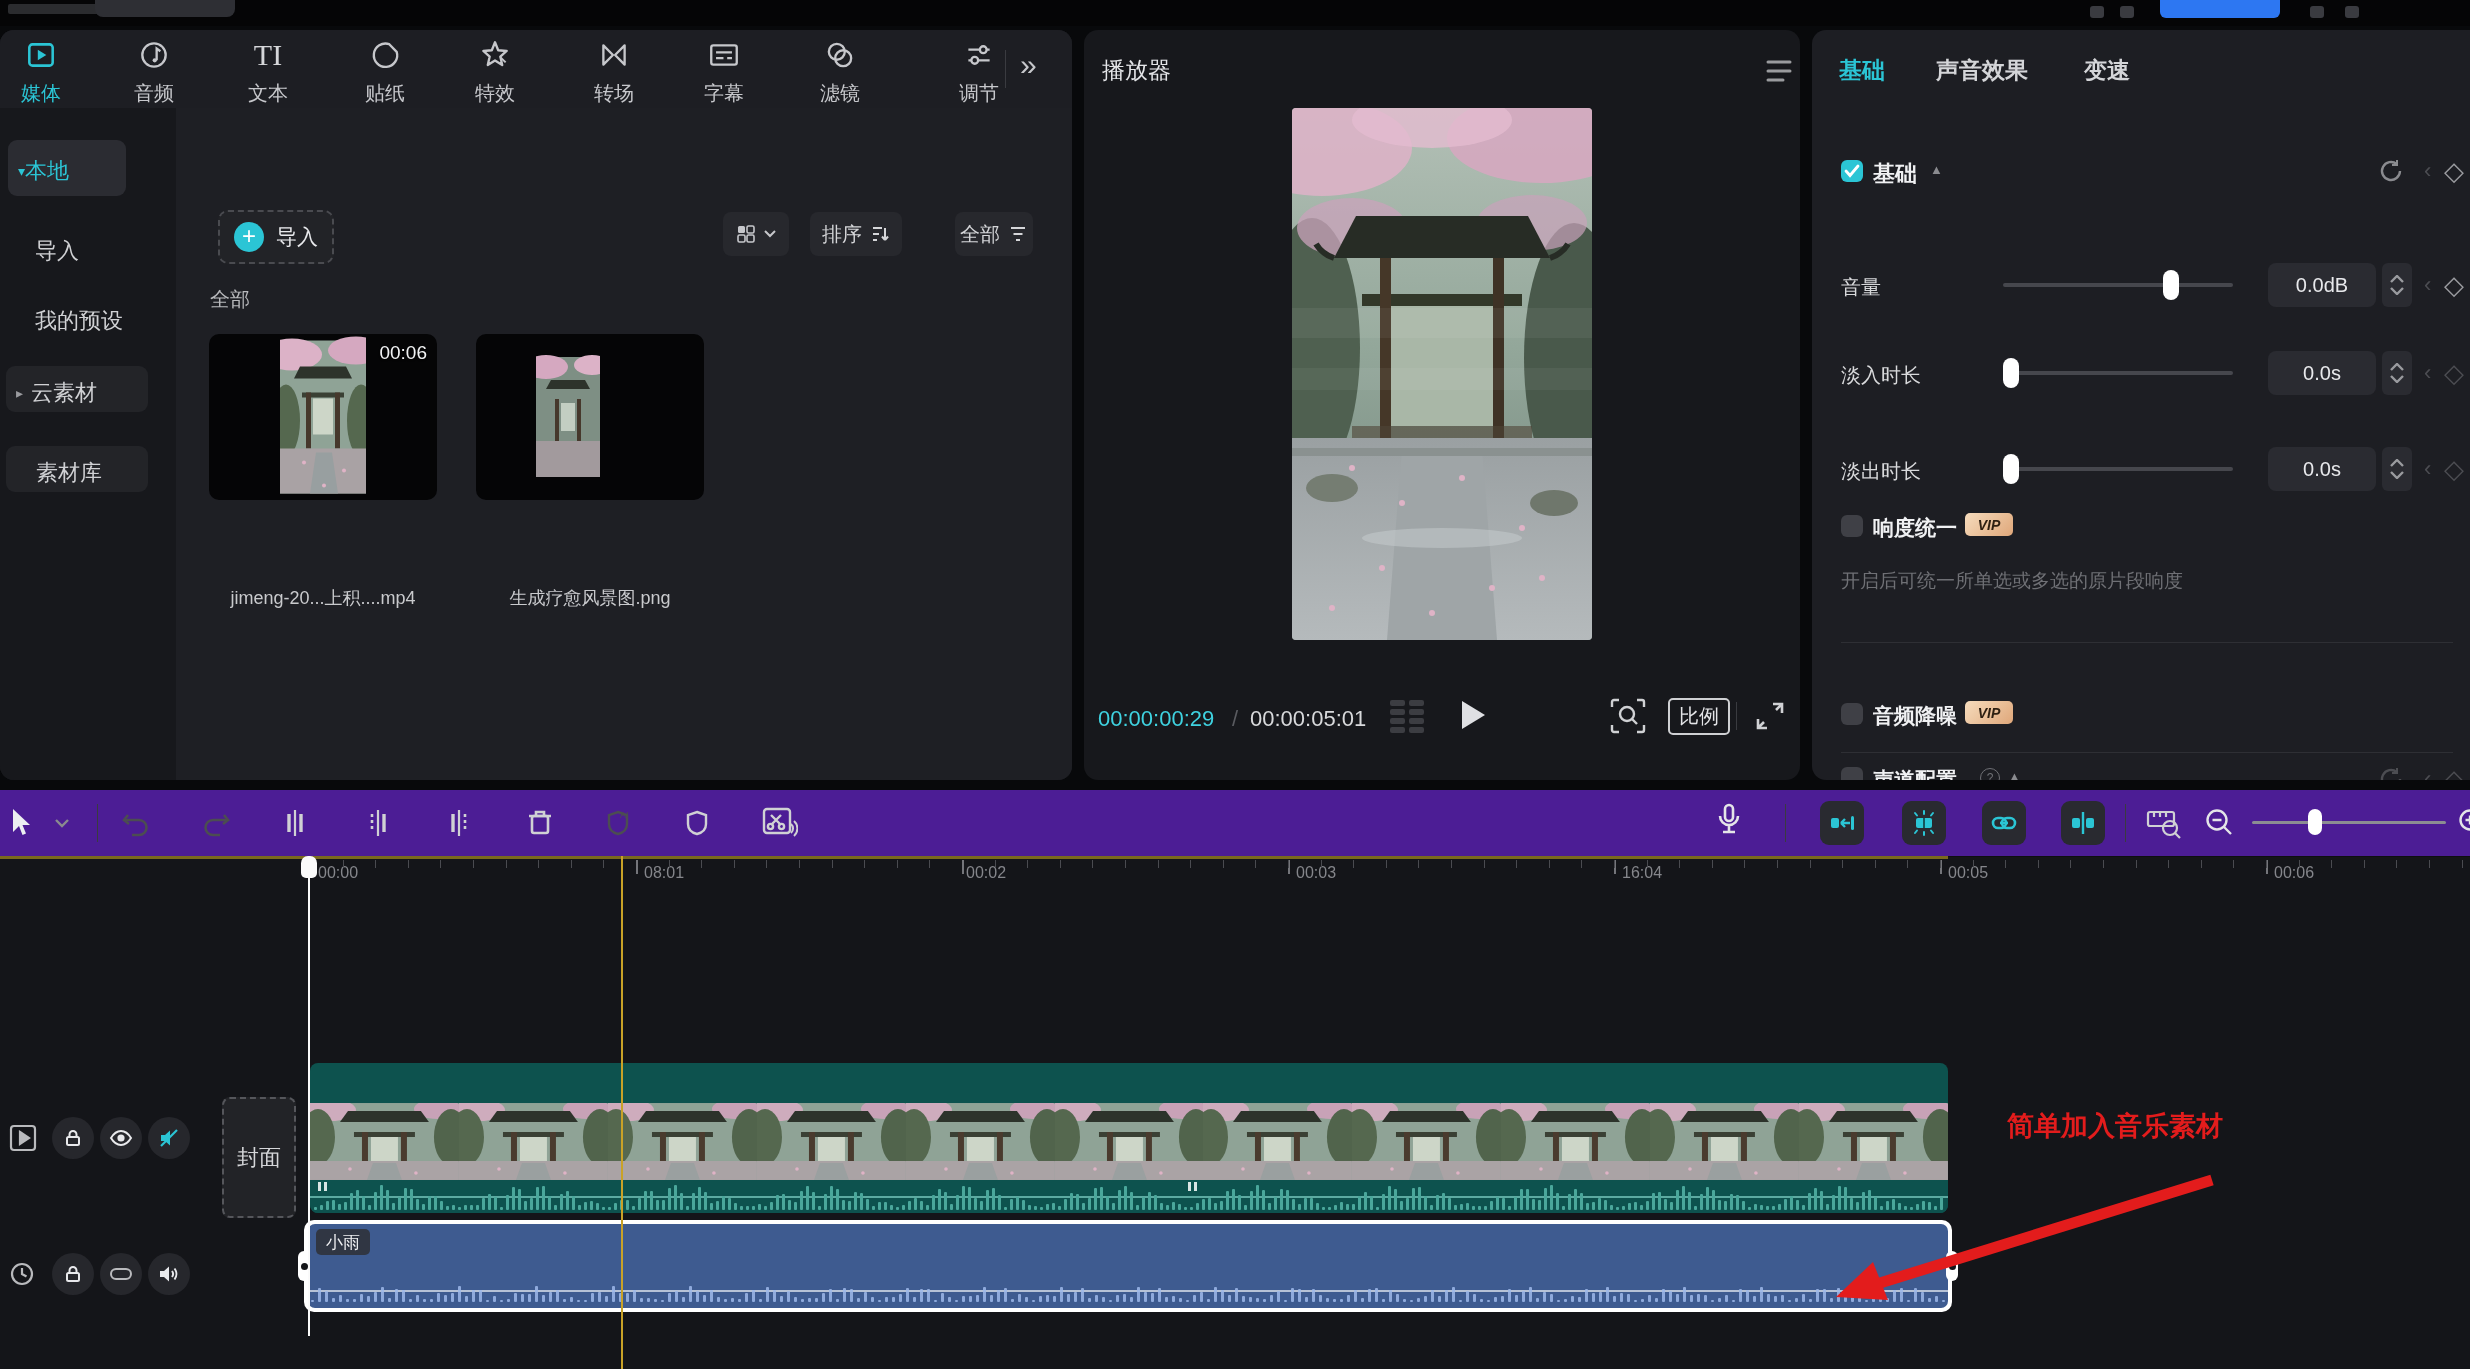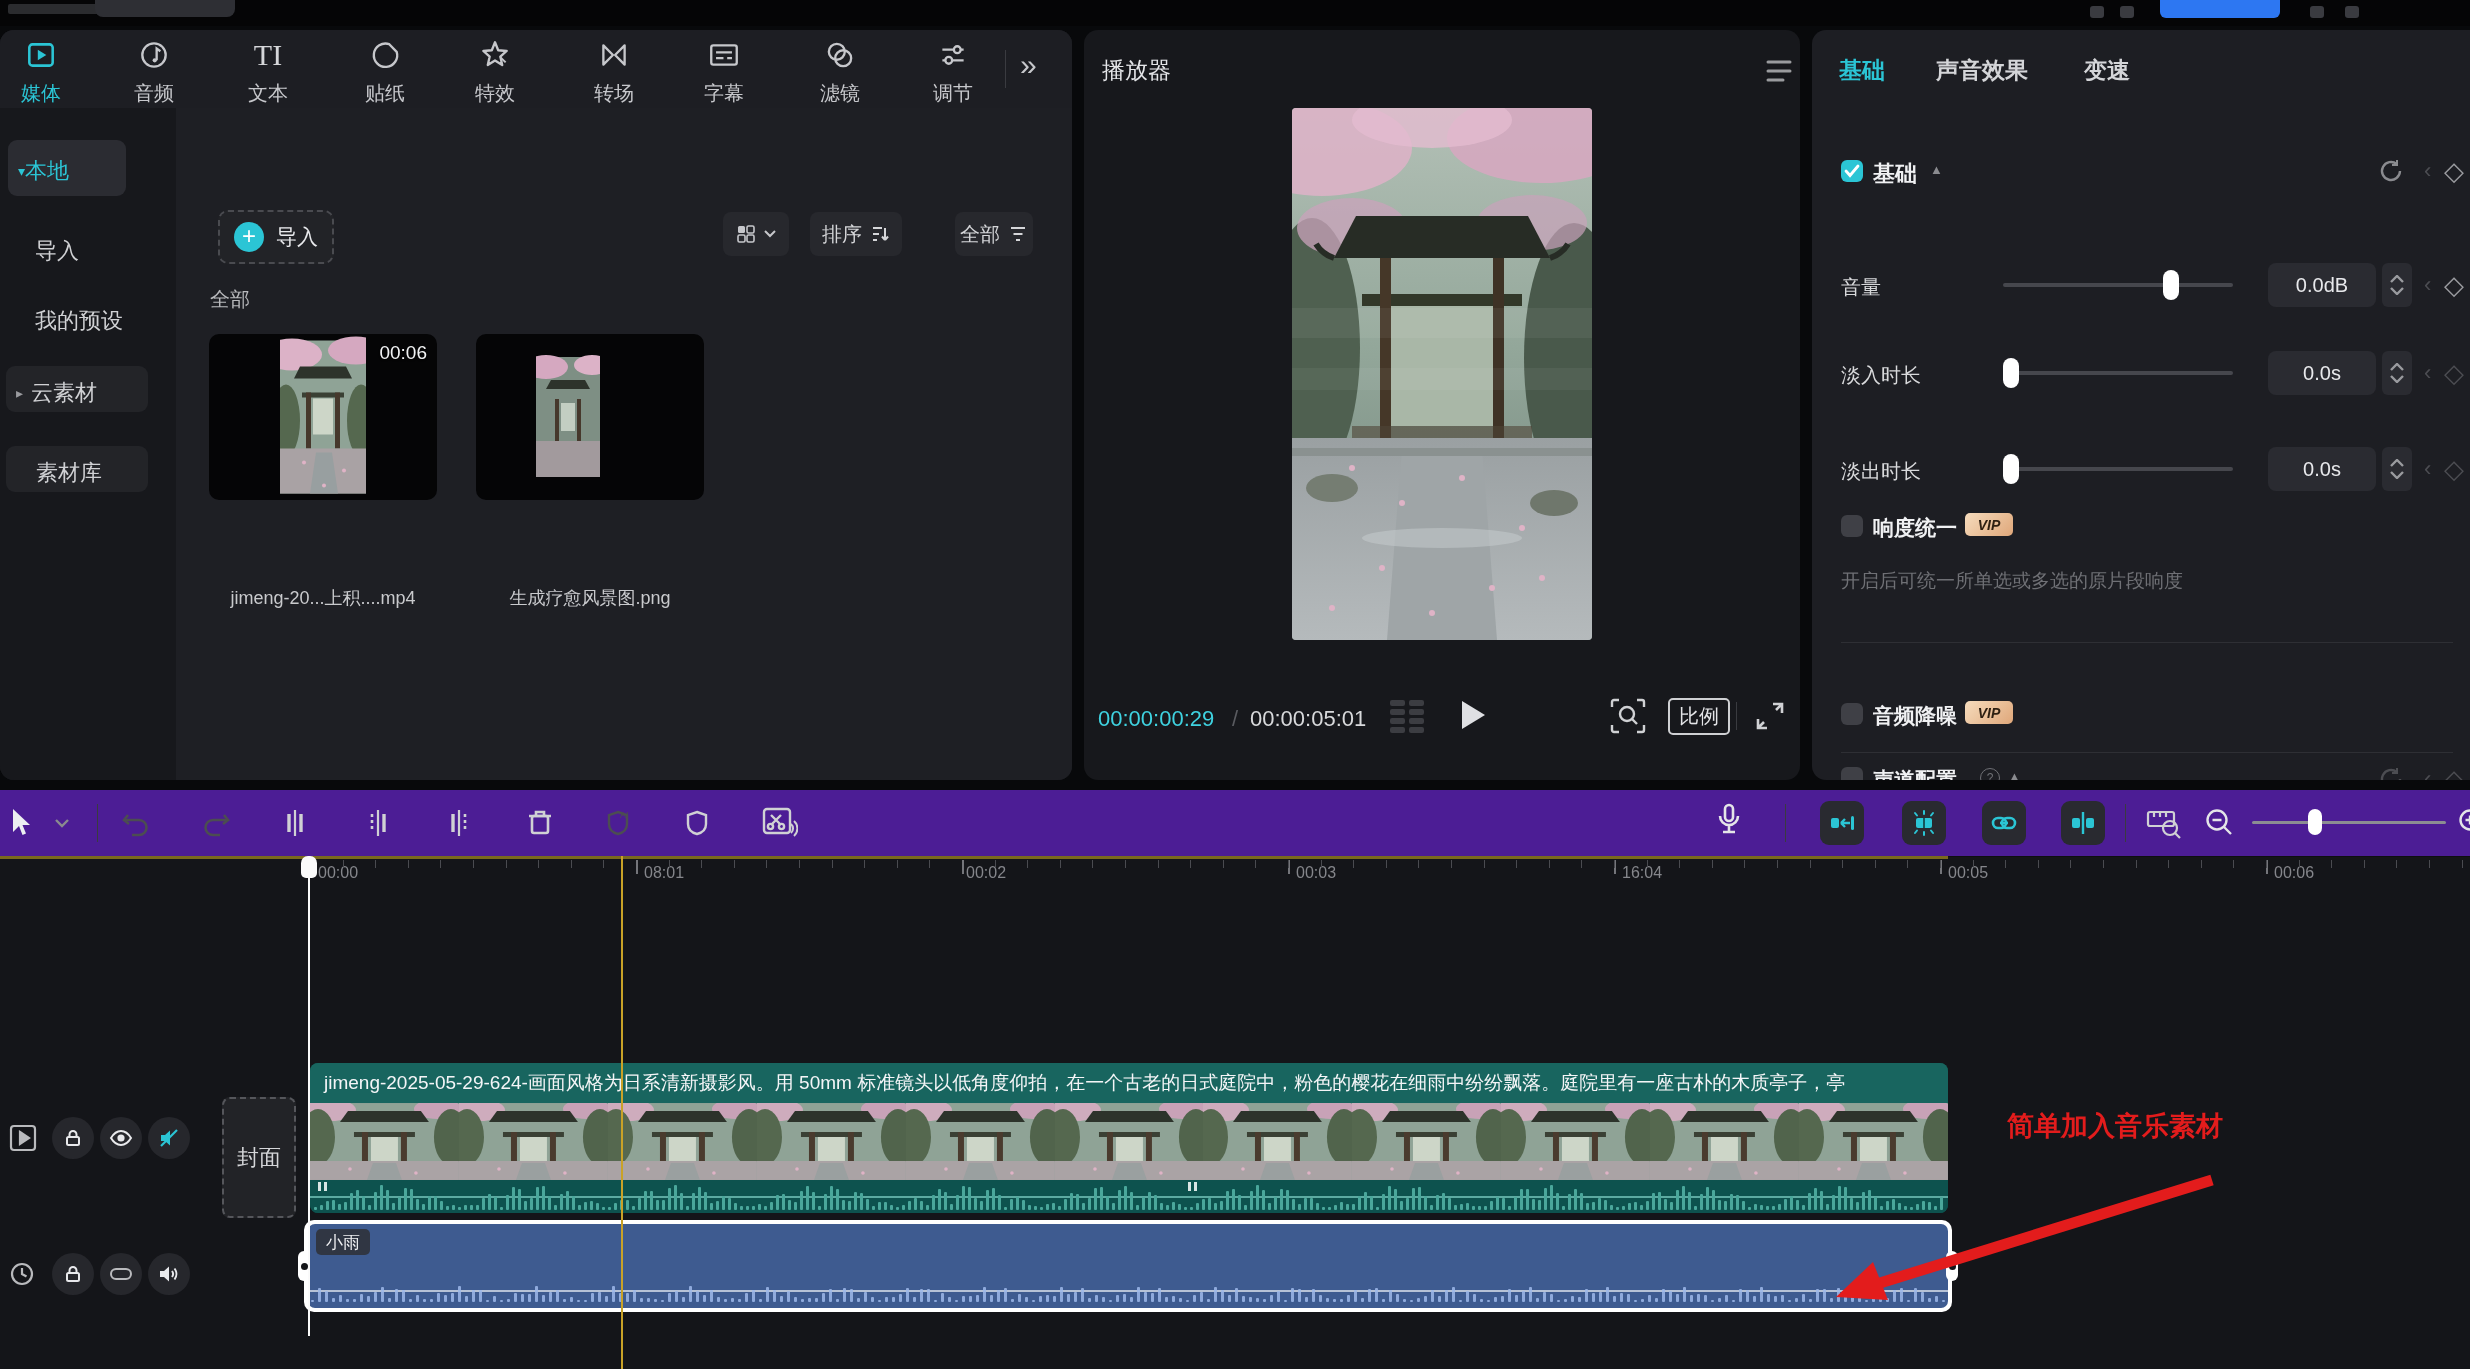--- a/index.html
+++ b/index.html
@@ -97,21 +97,21 @@
         </svg>
       <span class="nlbl">字幕</span>
     </div>
     <div class="navitem" style="left:792px;">
       <svg class="ic" width="34" height="34" viewBox="0 0 32 32" fill="none" stroke="#c6c7cb" stroke-width="2.2">
           <circle cx="13" cy="13" r="7.5"></circle>
           <circle cx="19" cy="19" r="7.5"></circle>
         </svg>
       <span class="nlbl">滤镜</span>
     </div>
-    <div class="navitem" style="left:905px;">
+    <div class="navitem" style="left:931px;">
       <svg class="ic" width="34" height="34" viewBox="0 0 32 32" fill="none" stroke="#c6c7cb" stroke-width="2.2">
           <path d="M6 11 h20 M6 21 h20"></path>
           <circle cx="20" cy="11" r="3.2" fill="#1d1e23"></circle>
           <circle cx="12" cy="21" r="3.2" fill="#1d1e23"></circle>
         </svg>
       <span class="nlbl">调节</span>
     </div>
     <div class="abs" style="left:1005px;top:20px;width:1px;height:38px;background:#3a3b40;"></div>
     <div class="abs" style="left:1020px;top:18px;font-size:30px;color:#c6c7cb;">»</div>
   </div>
@@ -635,23 +635,20 @@
           <path d="M15 9 a5 5 0 0 1 0 6 M17.5 6.5 a9 9 0 0 1 0 11" stroke="#e8e9ec" stroke-width="2" fill="none"></path>
         </svg>
     </div>
   </div>
 
   <div style="position:absolute;left:222px;top:307px;width:70px;height:117px;border:2px dashed #55565b;border-radius:8px;background:#222327;display:flex;align-items:center;justify-content:center;">
     <span style="font-size:22px;color:#d5d6d9;">封面</span>
   </div>
 
   <div style="position:absolute;left:310px;top:273px;width:1638px;height:150px;border-radius:8px;overflow:hidden;background:#0d524e;">
-    <div style="position:absolute;left:0;top:0;width:1638px;height:40px;background:#18655f;display:flex;align-items:center;overflow:hidden;">
-      <span style="margin-left:14px;font-size:19px;color:#f4f5f7;white-space:nowrap;">jimeng-2025-05-29-624-画面风格为日系清新摄影风。用 50mm 标准镜头以低角度仰拍，在一个古老的日式庭院中，粉色的樱花在细雨中纷纷飘落。庭院里有一座古朴的木质亭子，亭</span>
-    </div>
     <div id="filmstrip" style="position:absolute;left:0;top:40px;width:1638px;height:77px;display:flex;overflow:hidden;">
         <svg width="149" height="77" viewBox="0 0 149 77">
           <rect width="149" height="77" fill="#8fa396"></rect>
           <ellipse cx="20" cy="7" rx="26" ry="11" fill="#d9aec4" opacity=".85"></ellipse>
           <ellipse cx="128" cy="6" rx="24" ry="10" fill="#d2a2bd" opacity=".85"></ellipse>
           <ellipse cx="8" cy="34" rx="17" ry="28" fill="#55684f"></ellipse>
           <ellipse cx="141" cy="34" rx="17" ry="28" fill="#51644c"></ellipse>
           <polygon points="30,19 119,19 111,8 38,8" fill="#2d332b"></polygon>
           <rect x="44" y="29" width="61" height="5" fill="#3a4034"></rect>
           <rect x="52" y="29" width="6" height="33" fill="#4a3b2e"></rect>

